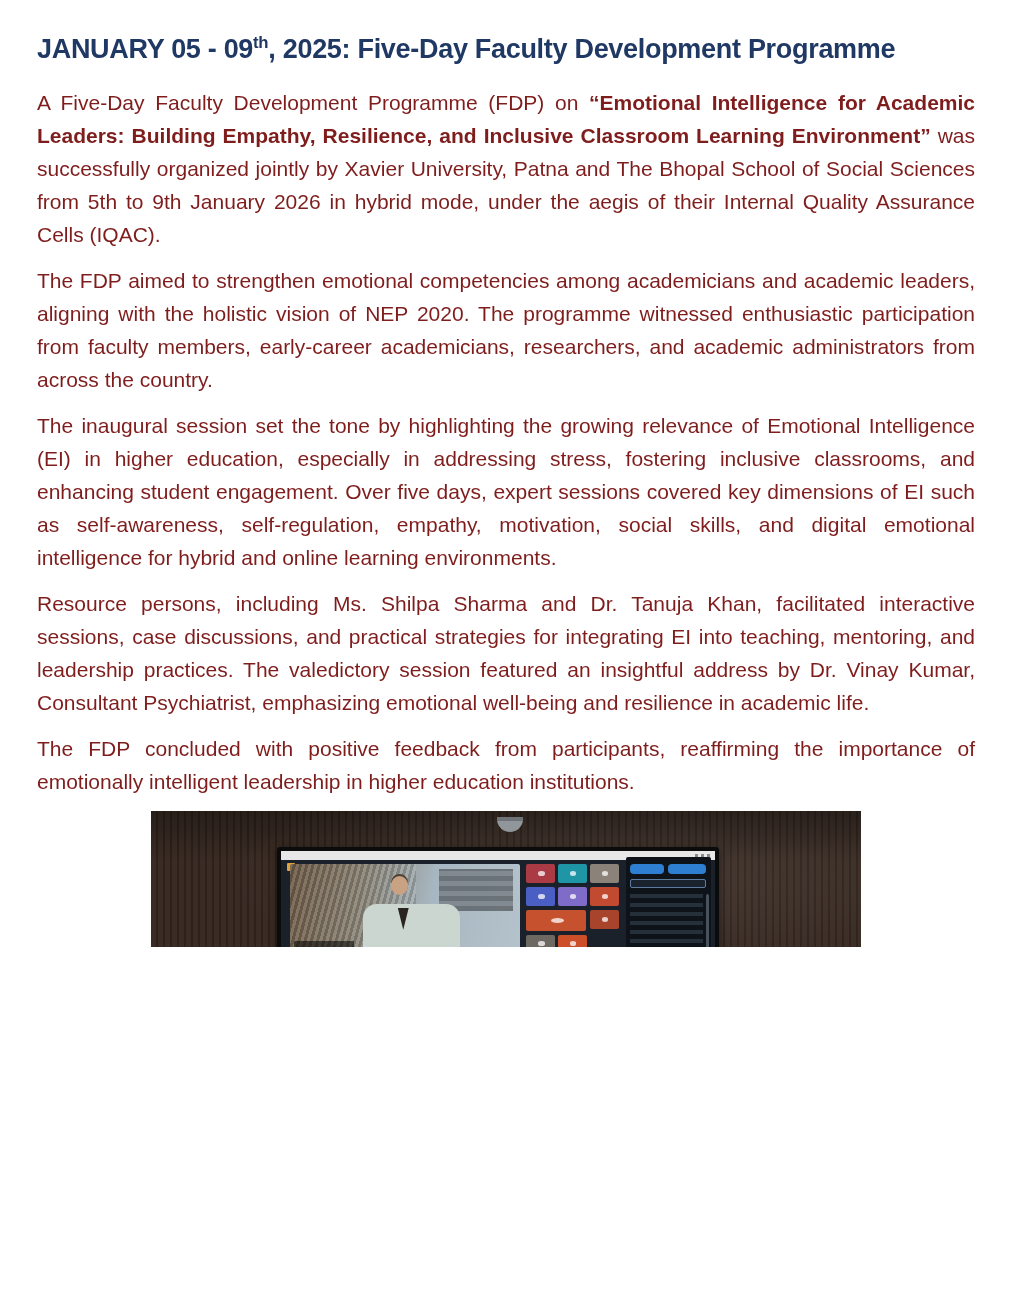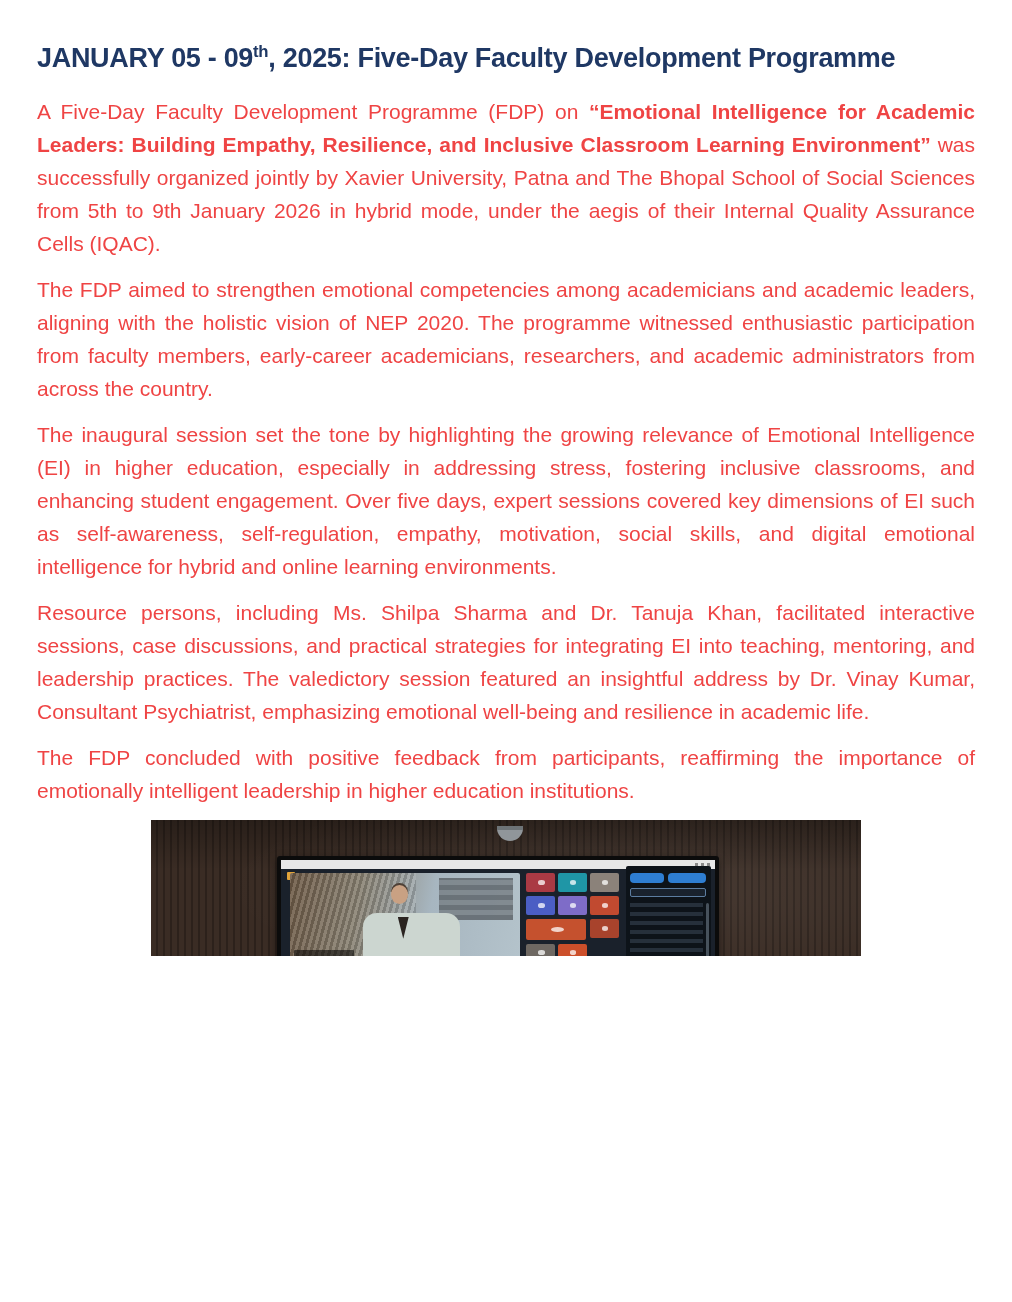--- a/index.html
+++ b/index.html
@@ -1,27 +1,27 @@
 <!DOCTYPE html>
 <html><head>
 <meta charset="utf-8">
 <style>
   * { margin:0; padding:0; box-sizing:border-box; }
   body { background:#ffffff; font-family:"Liberation Sans", sans-serif; }
   .page {
-    position:relative; width:1012px; height:940px; margin:16px auto;
+    position:relative; width:1012px; height:940px; margin:7px auto;
     background:#ffffff; padding:26px 37px 0 37px; overflow:hidden;
   }
   .doc-title {
     color:#1f3864; font-size:27px; font-weight:bold; letter-spacing:-0.3px;
     white-space:nowrap; margin-bottom:21px;
   }
   .doc-title sup { font-size:0.62em; vertical-align:super; }
   .doc-body p {
-    font-size:21px; line-height:33px; color:#ef4444;
+    font-size:21px; line-height:33px; color:#7f1d1d;
     text-align:justify; margin-bottom:13px;
   }
   .doc-body p b { font-weight:bold; }
 
   
   .photo {
     position:relative; width:710px; height:420px; margin:7px auto 0 auto;
     overflow:hidden; background:#3a2b22;
   }
   .photo * { position:absolute; }

